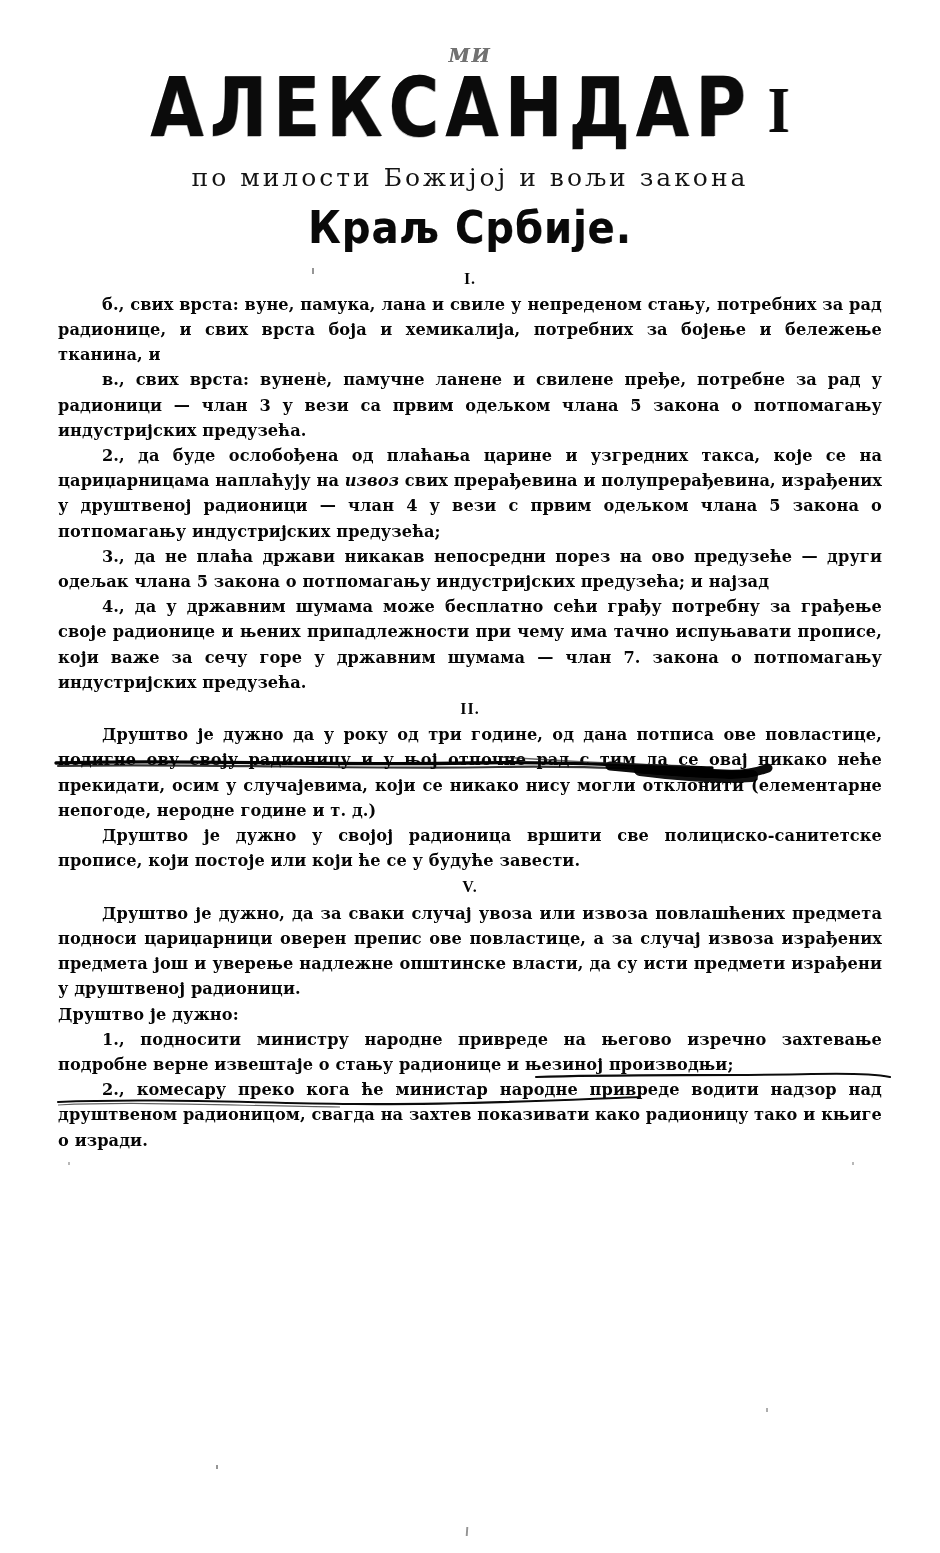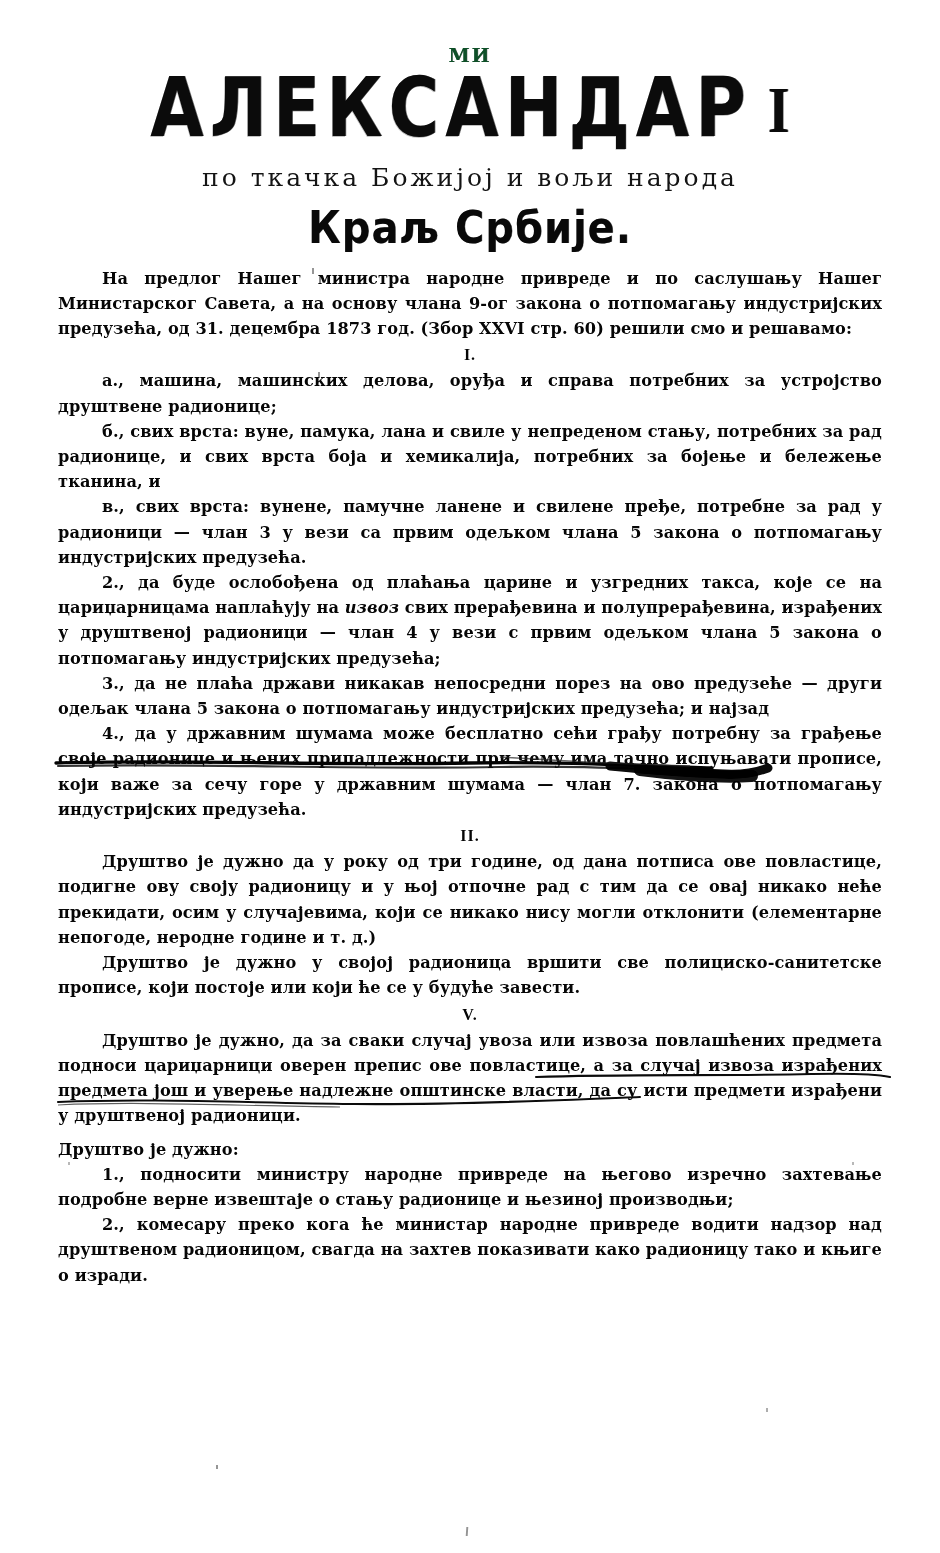--- a/index.html
+++ b/index.html
@@ -37,22 +37,23 @@
   .masthead {
     text-align: center;
     padding-top: 46px;
   }
   .we-line {
     font-family: "DejaVu Serif", serif;
     font-weight: 700;
     font-size: 19px;
     letter-spacing: 2px;
     line-height: 1;
-    color: #14532d;
+    color: #737373;
     text-shadow: 0.4px 0 0 rgba(0,0,0,0.55);
+    font-style: italic;
   }
   .royal-name {
     font-family: "DejaVu Sans", sans-serif;
     font-weight: 700;
     font-size: 69px;
     line-height: 0.98;
     letter-spacing: 6px;
     margin-top: 4px;
     color: #121212;
     transform: scaleY(1.18);
@@ -95,21 +96,21 @@
     line-height: 25.2px;
     text-align: justify;
     text-justify: inter-word;
     letter-spacing: 0.1px;
     color: #0d0d0d;
   }
   .prose p {
     margin: 0;
     text-indent: 44px;
   }
-  .prose p.noindent { text-indent: 0; margin-top: 8px; }
+  .prose p.noindent { text-indent: 0; }
 
   .roman {
     text-align: center;
     text-indent: 0;
     font-family: "Liberation Serif", serif;
     font-weight: 700;
     font-size: 16px;
     letter-spacing: 1px;
     margin: 1px 0 1px 0;
   }
@@ -154,30 +155,28 @@
 
 <div class="page">
 
   <div class="body-col">
 
     <div class="masthead">
       <div class="we-line">МИ</div>
       <div class="royal-name">
         <span>АЛЕКСАНДАР</span><span class="regnal">I</span>
       </div>
-      <div class="by-grace">по ткачка Божијој и вољи народа</div>
+      <div class="by-grace">по милости Божијој и вољи закона</div>
       <div class="king-title">Краљ Србије.</div>
     </div>
 
     <div class="prose">
 
-      <p>На предлог Нашег министра народне привреде и по саслушању Нашег Министарског Савета, а на основу члана 9-ог закона о потпомагању индустријских предузећа, од 31. децембра 1873 год. (Збор XXVI стр. 60) решили смо и решавамо:</p>
 
       <div class="roman">I.</div>
-      <p>а., машина, машинских делова, оруђа и справа потребних за устројство друштвене радионице;</p>
       <p>б., свих врста: вуне, памука, лана и свиле у непреденом стању, потребних за рад радионице, и свих врста боја и хемикалија, потребних за бојење и бележење тканина, и</p>
       <p>в., свих врста: вунене, памучне ланене и свилене пређе, потребне за рад у радионици — члан 3 у вези са првим одељком члана 5 закона о потпомагању индустријских предузећа.</p>
       <p><span>2., да буде ослобођена од плаћања царине и узгредних такса, које се на цариџарницама наплаћују на </span><em class="itl">извоз</em><span> свих прерађевина и полупрерађевина, израђених у друштвеној радионици — члан 4 у вези с првим одељком члана 5 закона о потпомагању индустријских предузећа;</span></p>
       <p>3., да не плаћа држави никакав непосредни порез на ово предузеће — други одељак члана 5 закона о потпомагању индустријских предузећа; и најзад</p>
       <p>4., да у државним шумама може бесплатно сећи грађу потребну за грађење своје радионице и њених припадлежности при чему има тачно испуњавати прописе, који важе за сечу горе у државним шумама — члан 7. закона о потпомагању индустријских предузећа.</p>
 
       <div class="roman">II.</div>
       <p>Друштво је дужно да у року од три године, од дана потписа ове повластице, подигне ову своју радионицу и у њој отпочне рад с тим да се овај никако неће прекидати, осим у случајевима, који се никако нису могли отклонити (елементарне непогоде, неродне године и т. д.)</p>
 
 

